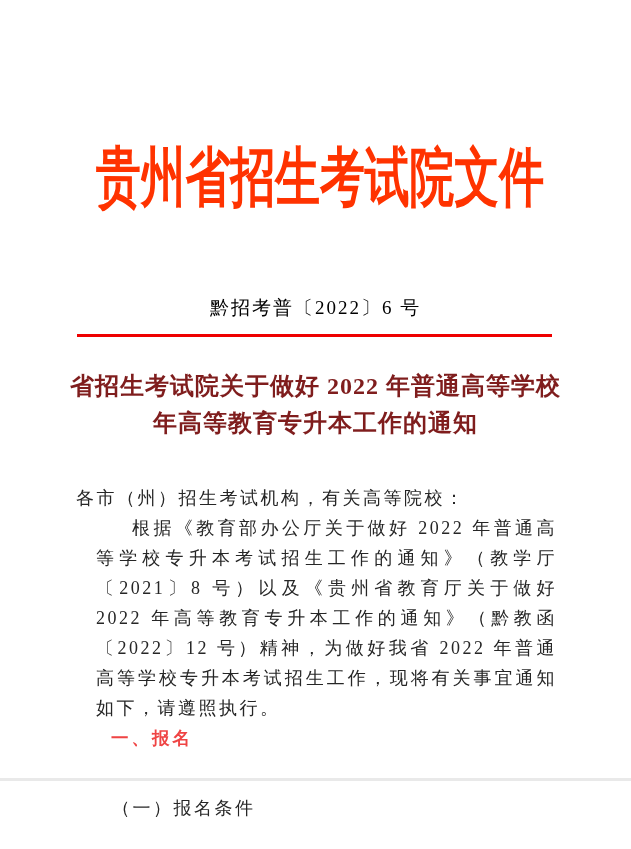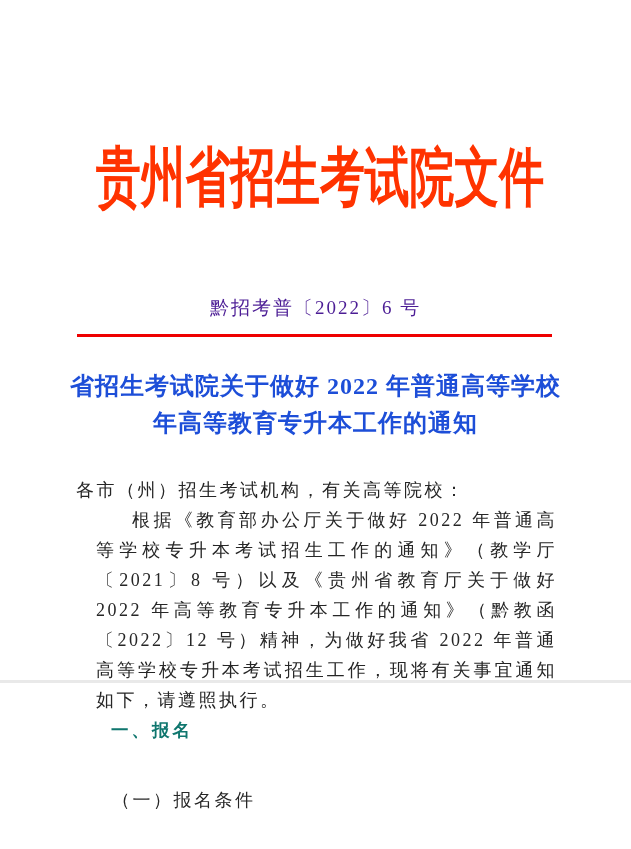--- a/index.html
+++ b/index.html
@@ -10,21 +10,21 @@
   }
   *{margin:0;padding:0;box-sizing:border-box;}
   html,body{background:#ffffff;}
   body{
     width:631px;height:849px;
     font-family:"Liberation Serif","DejaVu Serif",serif;
     overflow:hidden;
   }
   .page{
     position:relative;
-    width:631px;height:683px;
+    width:631px;height:781px;
     background:#ffffff;
   }
   
   .masthead{
     position:absolute;
     top:146px;left:0;right:0;
     text-align:center;
     line-height:1;
   }
   .masthead-inner{
@@ -38,61 +38,61 @@
     transform-origin:50% 50%;
     letter-spacing:0;
   }
   
   .doc-number{
     position:absolute;
     top:295px;left:0;right:0;
     text-align:center;
     font-size:19px;
     letter-spacing:2px;
-    color:#4c1d95;
+    color:#000000;
     font-family:"Liberation Serif","DejaVu Serif",serif;
   }
   
   .red-rule{
     position:absolute;
     top:334px;left:77px;
     width:475px;height:3px;
     background:var(--rule-red);
   }
   
   .notice-title{
     position:absolute;
     top:368px;left:0;right:0;
     text-align:center;
     font-weight:bold;
     font-size:24px;
     line-height:37px;
-    color:#1d4ed8;
+    color:#7f1d1d;
     letter-spacing:1px;
     font-family:"Liberation Serif","DejaVu Serif",serif;
   }
   
   .body-text{
     position:absolute;
     top:475px;left:76px;
     width:481px;
     font-size:18px;
     line-height:30px;
     letter-spacing:2.5px;
     color:var(--ink);
     text-align:justify;
     font-family:"Liberation Serif","DejaVu Serif",serif;
   }
-  .salutation{text-indent:0;}
+  .salutation{text-indent:0;margin-top:8px;}
   .para{text-indent:2em;margin-left:20px;}
   .section-heading{
     text-indent:2em;
     font-weight:bold;
     letter-spacing:3px;
-    color:#0f766e;
+    color:#ef4444;
     font-family:"Liberation Sans","DejaVu Sans",sans-serif;
     font-size:17.5px;
   }
   .subsection-heading{text-indent:2em;margin-top:40px;}
   .list-item{text-indent:2em;}
   
   .page-bottom-edge{
     position:absolute;
     left:0;right:0;bottom:0;
     height:3px;

